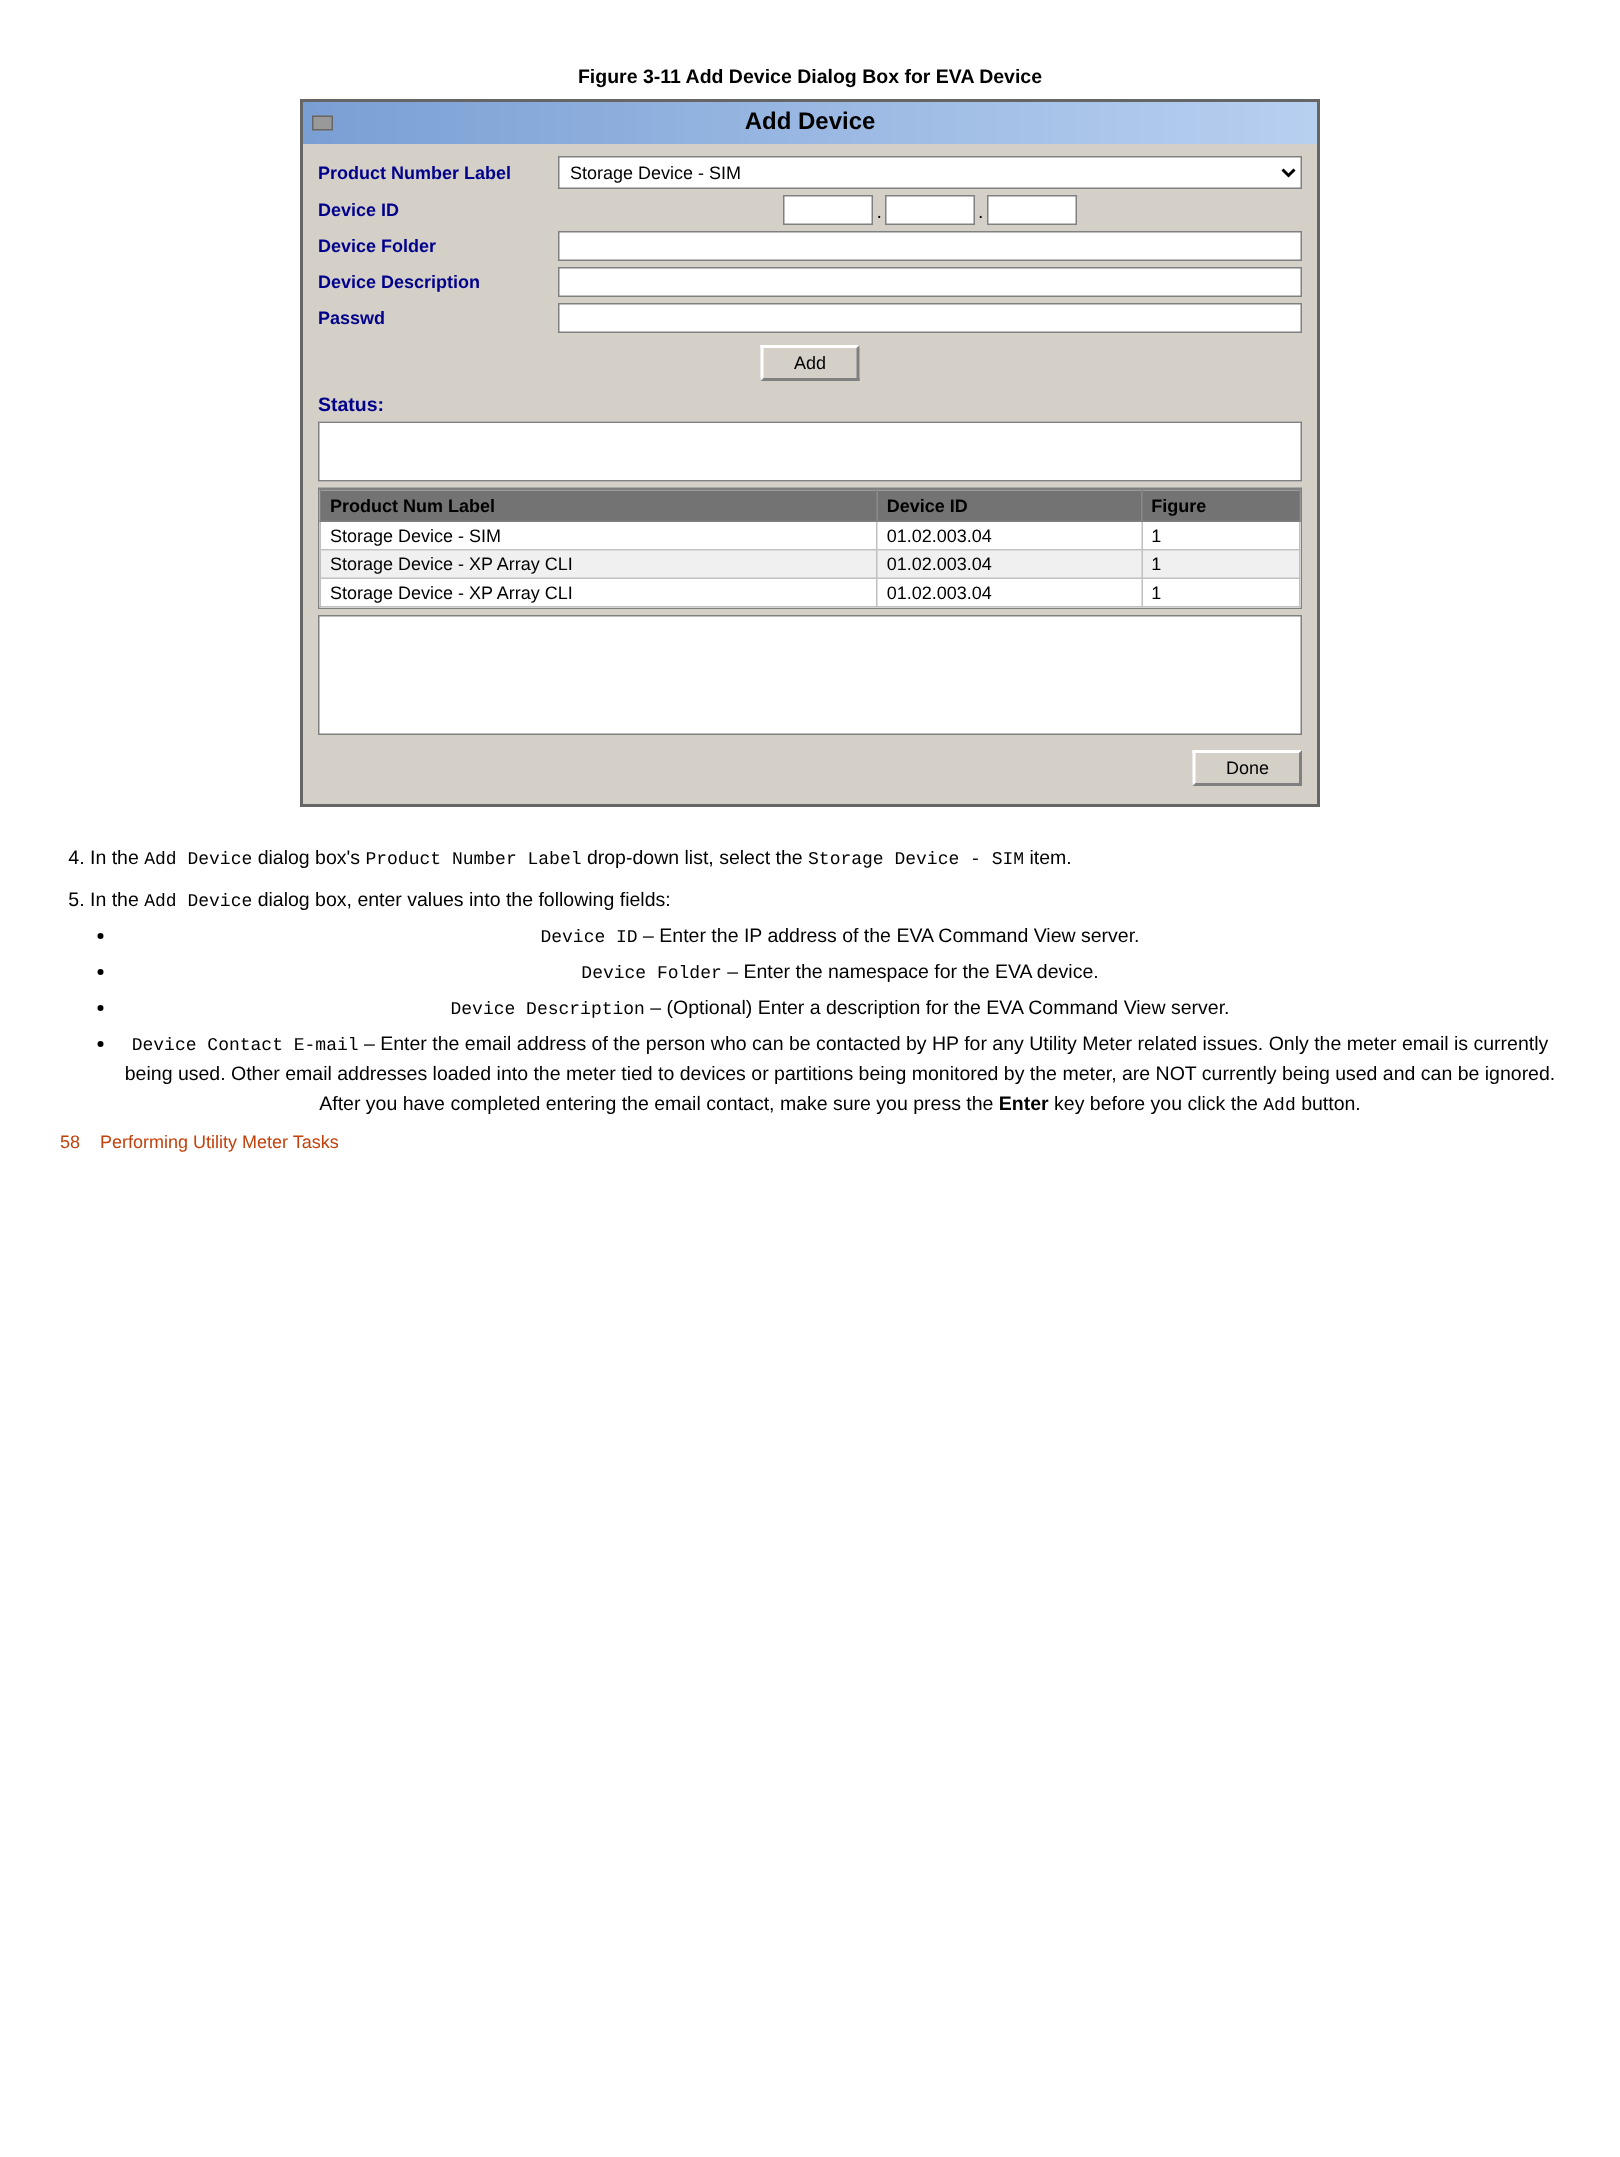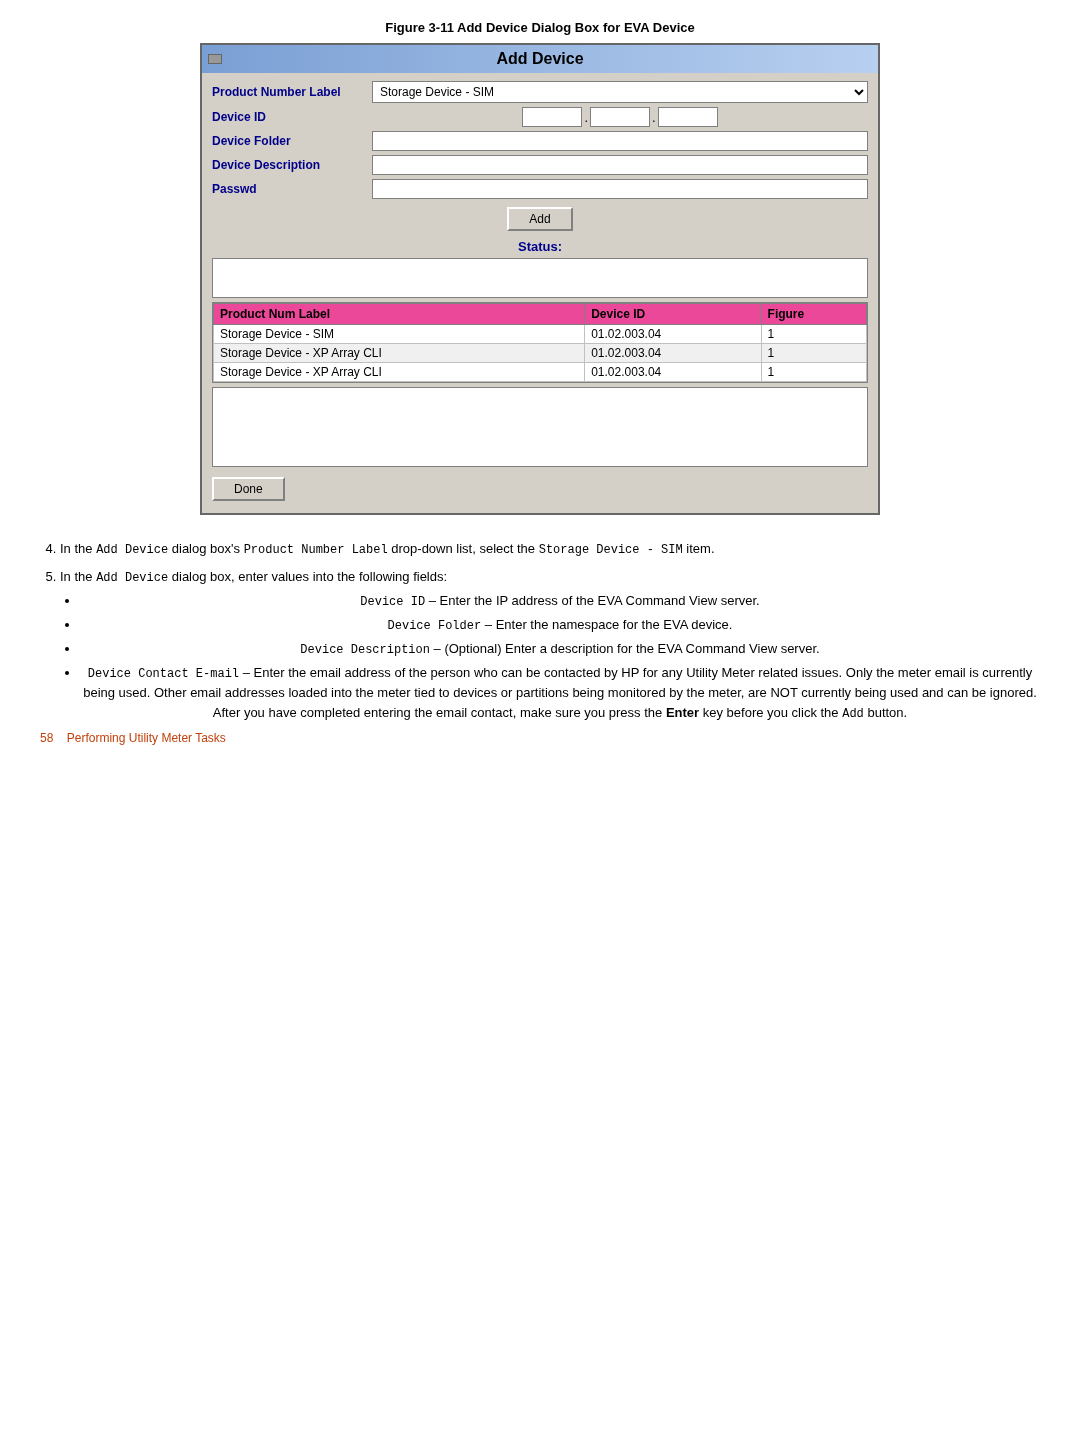--- a/index.html
+++ b/index.html
@@ -9,20 +9,21 @@
       background: #fff;
       color: #000;
       padding: 20px 40px;
     }
 
     .figure-caption {
       font-weight: bold;
       font-size: 13px;
       margin-bottom: 8px;
       text-align: center;
+      margin-top: 23px;
     }
 
     .dialog-box {
       border: 2px solid #666;
       background: #d4d0c8;
       width: 680px;
       margin: 0 auto 24px auto;
     }
 
     .dialog-title-text {
@@ -160,21 +161,20 @@
       border: 2px solid;
       border-color: #fff #808080 #808080 #fff;
       padding: 3px 20px;
       font-size: 12px;
       cursor: pointer;
       font-weight: normal;
     }
 
     .status-section {
       margin-top: 4px;
-      text-align: center;
     }
 
     .status-label {
       font-weight: bold;
       color: #00008b;
       font-size: 13px;
       margin-bottom: 4px;
     }
 
     .status-area {
@@ -185,21 +185,21 @@
     }
 
     .results-table {
       width: 100%;
       border-collapse: collapse;
       background: #fff;
       font-size: 12px;
     }
 
     .results-table th {
-      background: #ec4899;
+      background: #737373;
       border: 1px solid #808080;
       padding: 3px 6px;
       font-weight: bold;
       text-align: left;
     }
 
     .results-table td {
       border: 1px solid #c0c0c0;
       padding: 2px 6px;
       background: #fff;
@@ -216,21 +216,21 @@
 
     .extra-space {
       background: #fff;
       border: 1px solid #808080;
       height: 80px;
       margin-bottom: 4px;
     }
 
     .done-row {
       display: flex;
-      justify-content: flex-start;
+      justify-content: flex-end;
       padding: 6px 0 4px 0;
     }
 
     
     .instructions {
       margin: 10px 0 0 0;
       font-size: 13px;
       line-height: 1.5;
     }
 

